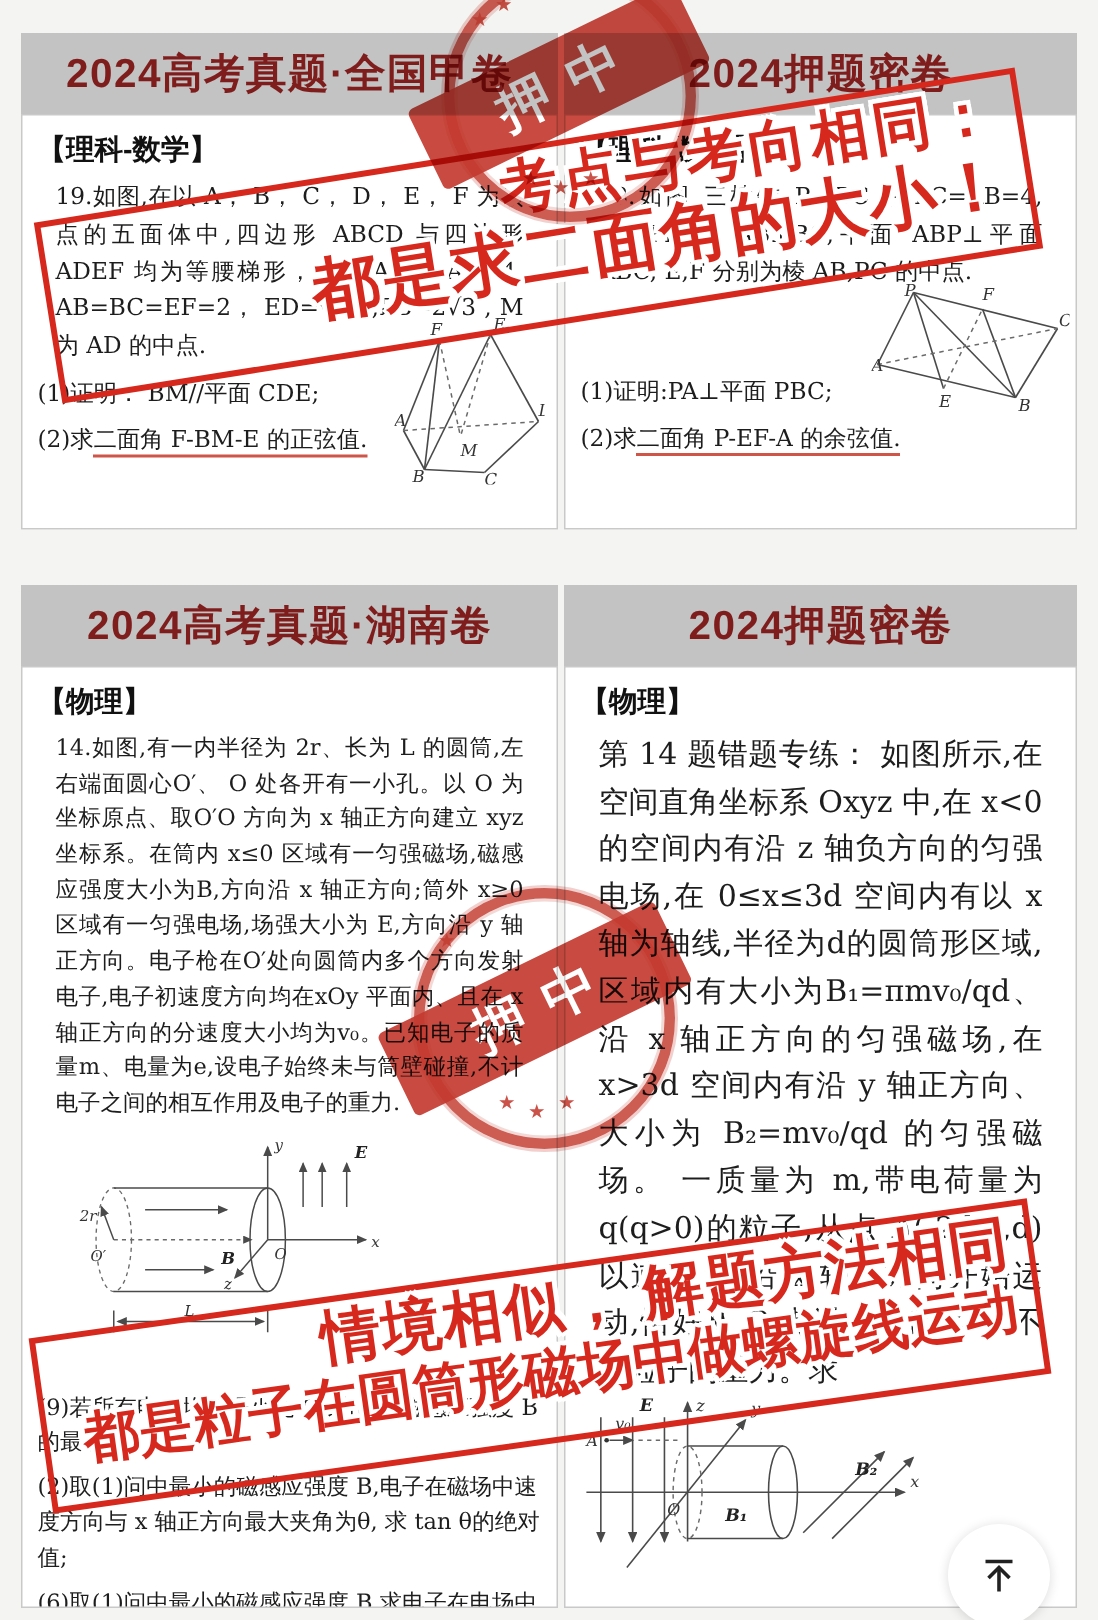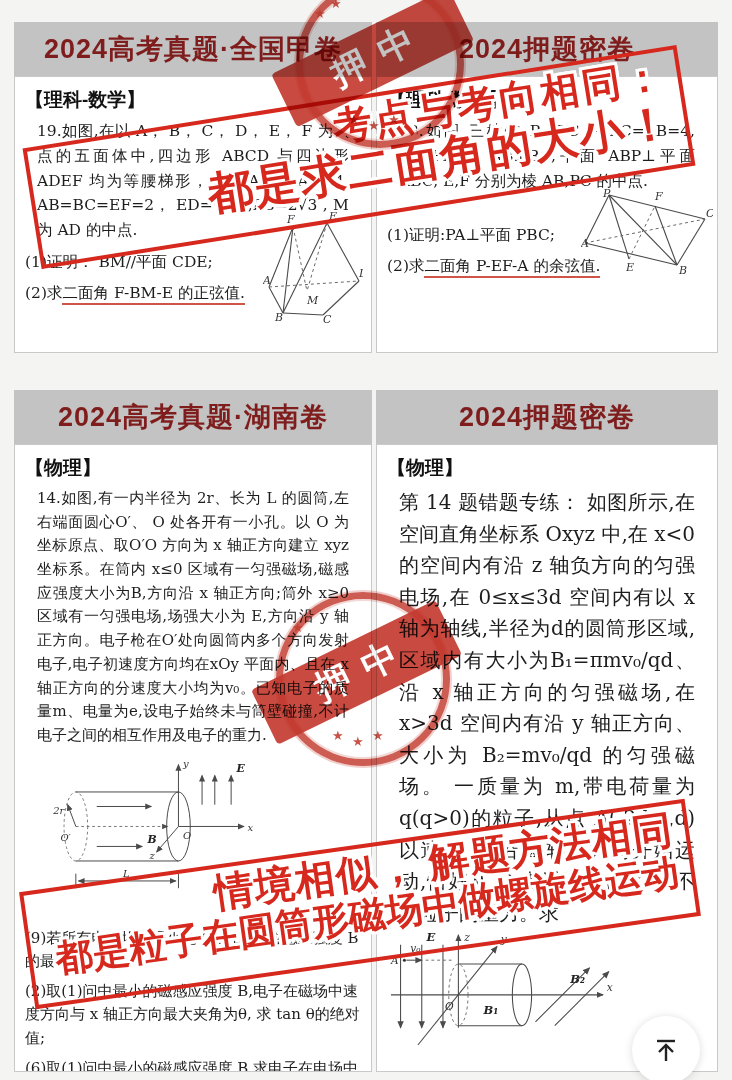--- a/index.html
+++ b/index.html
@@ -80,21 +80,21 @@
       <text class="ft" x="60" y="112">C</text>
     </svg>
   </div>
 
   <div class="panel-header" style="left:376px;top:22px;width:342px;height:54px;">
     <span>2024押题密卷</span>
   </div>
   <div class="panel-body" style="left:376px;top:76px;width:342px;height:277px;">
     <div class="subject">【理科-数学】</div>
     <p class="qtext">18.如图,三棱锥 P-ABC 中,PC=AB=4, PA=PB=2, AB⊥BC,平面 ABP⊥平面 ABC, E,F 分别为棱 AB,PC 的中点.</p>
-    <p class="qitem" style="margin-top:30px">(1)证明:PA⊥平面 PBC;</p>
+    <p class="qitem" style="margin-top:56px">(1)证明:PA⊥平面 PBC;</p>
     <p class="qitem"><span>(2)求</span><span class="u-red">二面角 P-EF-A 的余弦值.</span></p>
     <svg class="fig" style="position:absolute;right:4px;top:112px;" width="132" height="86" viewBox="0 0 132 86">
       <line class="fl" x1="28" y1="6" x2="4" y2="54"></line>
       <line class="fl" x1="28" y1="6" x2="96" y2="76"></line>
       <line class="fl" x1="4" y1="54" x2="96" y2="76"></line>
       <line class="fl" x1="96" y1="76" x2="124" y2="30"></line>
       <line class="fl" x1="28" y1="6" x2="124" y2="30"></line>
       <line class="fl" x1="28" y1="6" x2="48" y2="70"></line>
       <line class="fl" x1="74" y1="17" x2="96" y2="76"></line>
       <line class="fd" x1="4" y1="54" x2="124" y2="30"></line>

